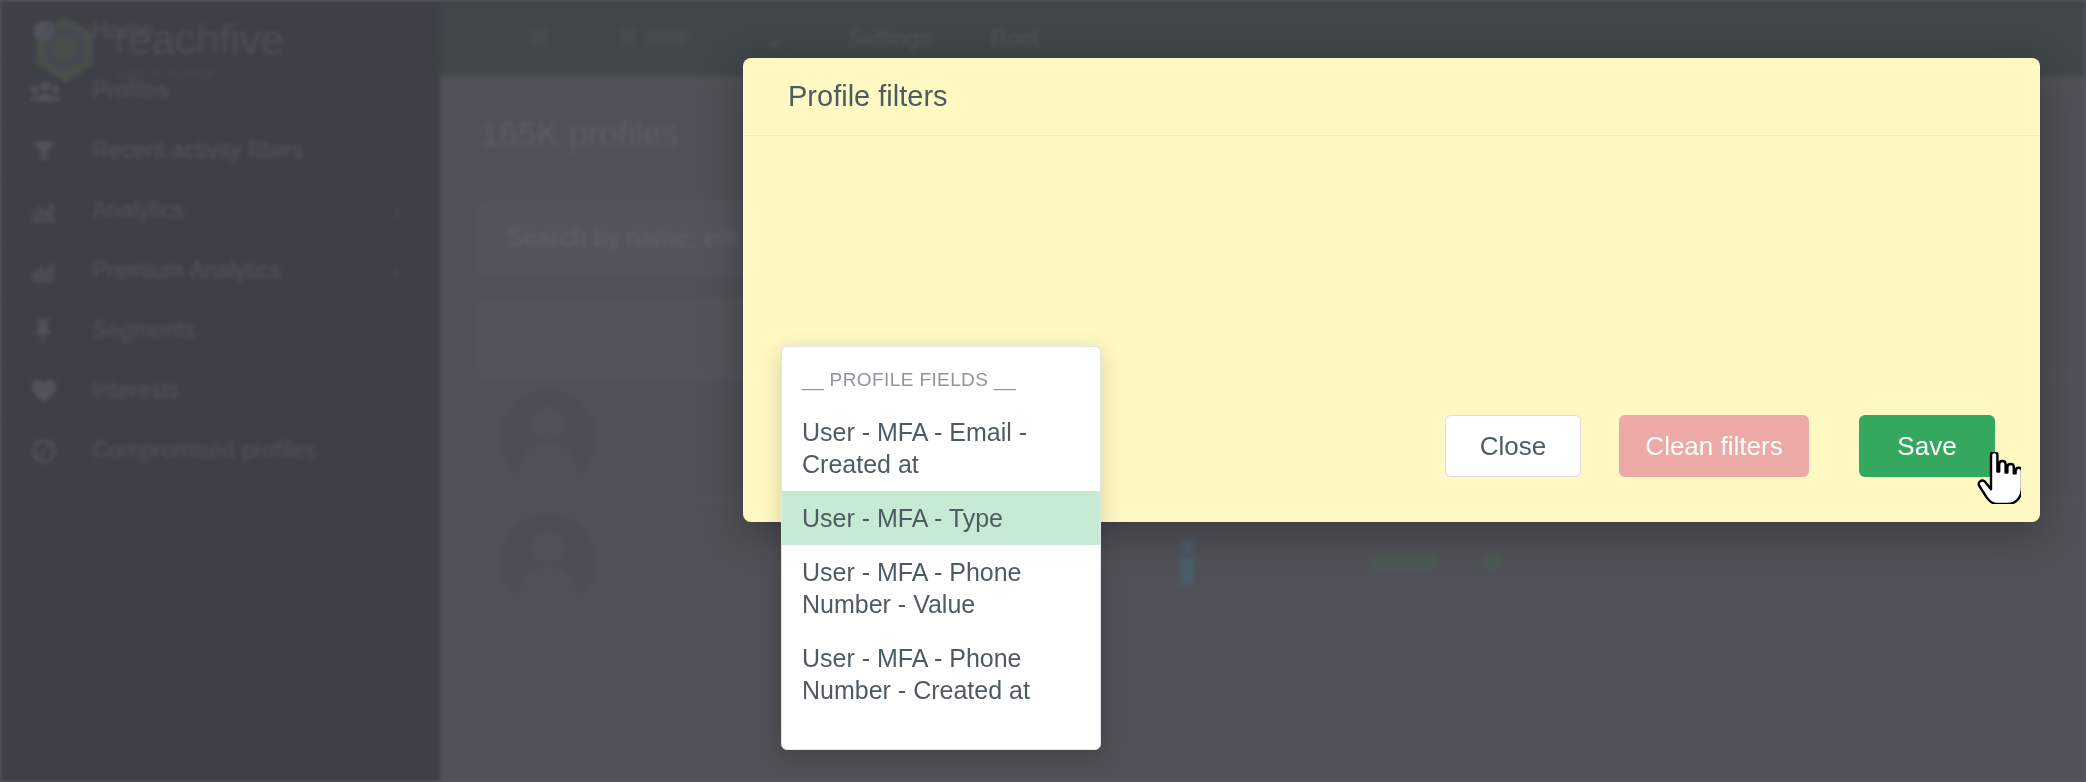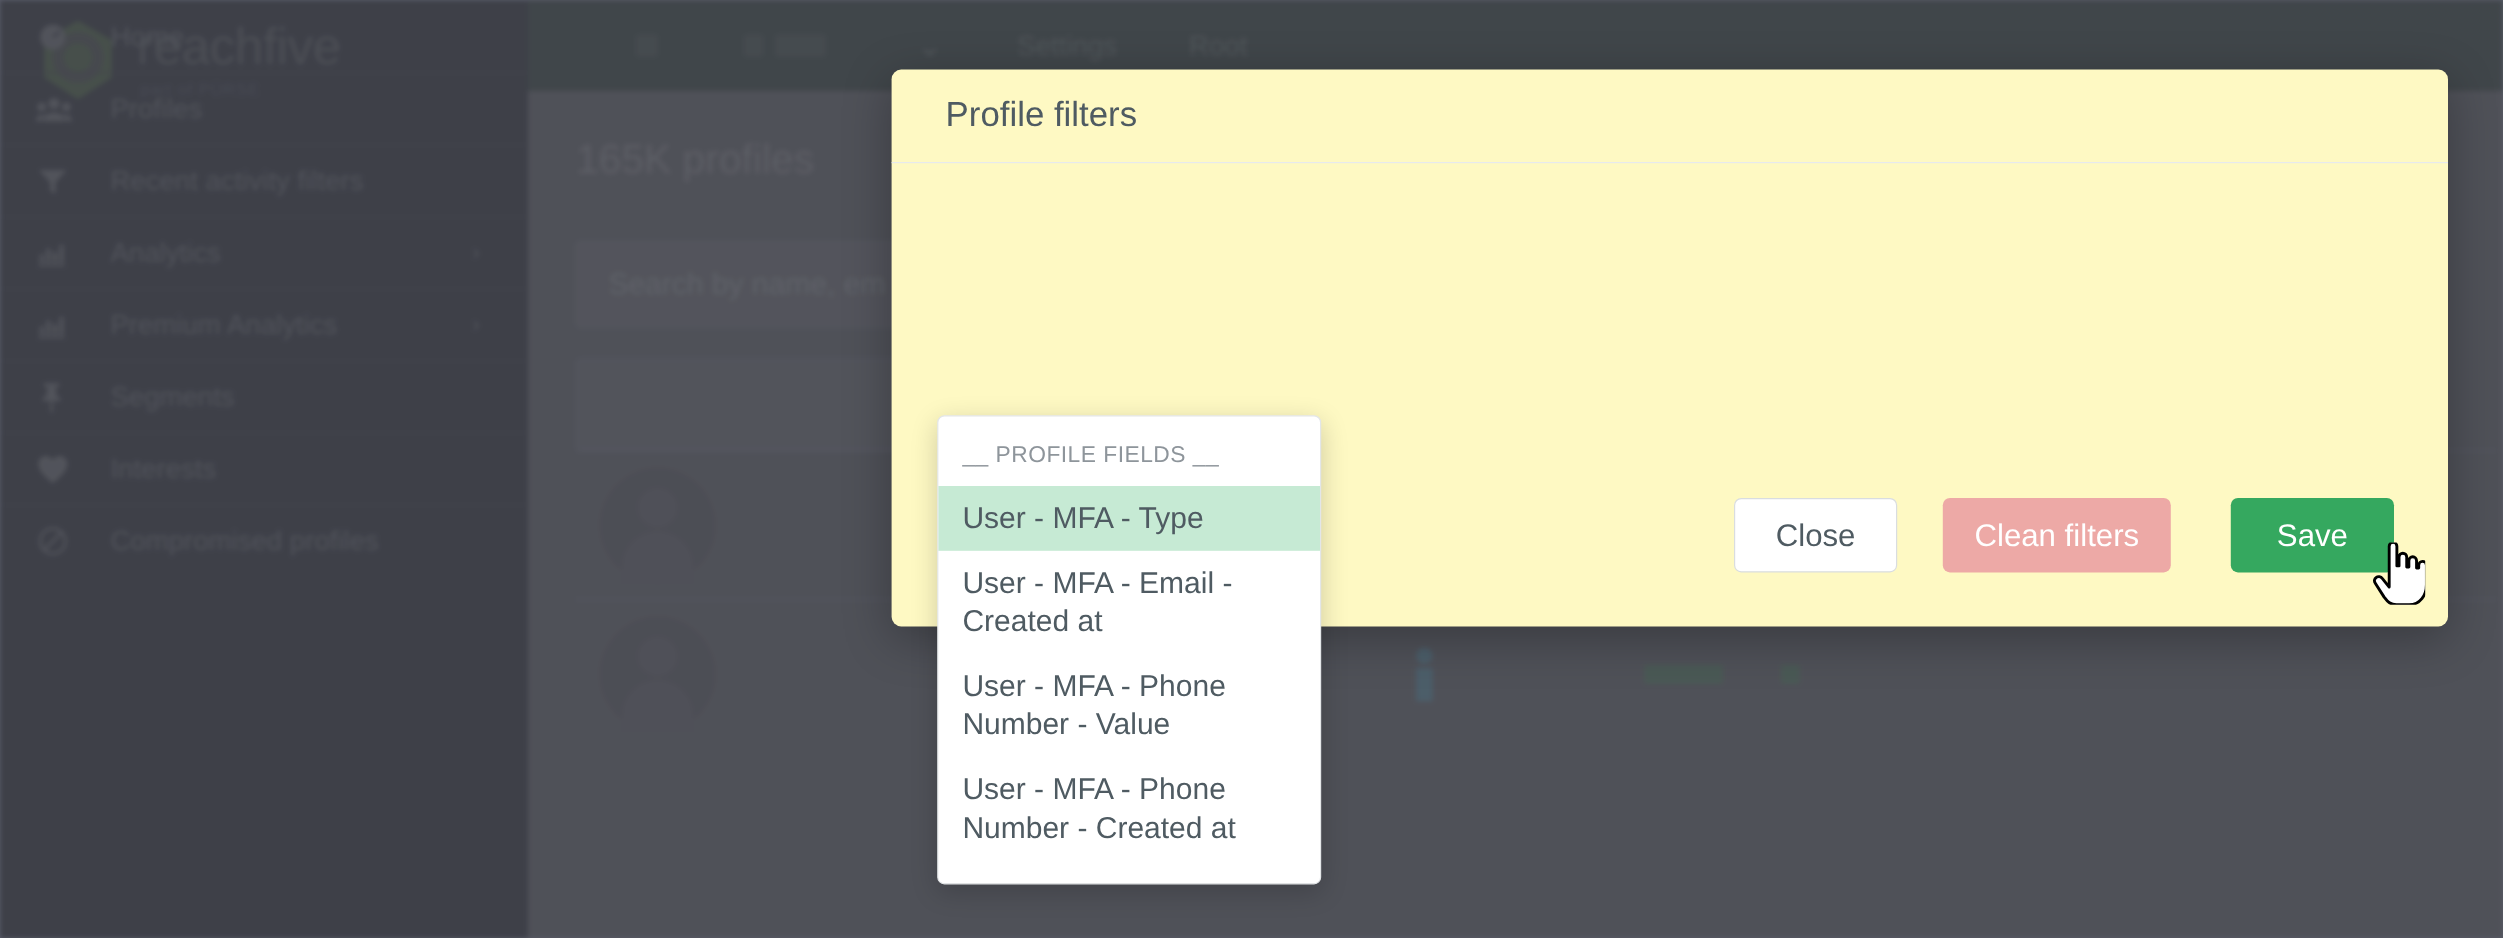--- a/index.html
+++ b/index.html
@@ -163,21 +163,21 @@
     color: #3c4a52;
   }
 
   .dropdown {
     position: absolute; left: 38px; top: 210px;
     width: 320px;
     background: #fff;
     border: 1px solid #e3e6e8;
     border-radius: 6px;
     box-shadow: 0 6px 22px rgba(0,0,0,.18);
-    padding: 8px 0 19px 0;
+    padding: 8px 0 32px 0;
     z-index: 30;
   }
   .dd-group {
     font-size: 19px; color: #8e959b; letter-spacing: .4px;
     padding: 14px 20px 14px 20px;
   }
   .dd-item {
     font-size: 25px; color: #4f5b62; line-height: 1.28;
     padding: 11px 20px 11px 20px;
   }
@@ -388,22 +388,22 @@
   <div class="modal">
     <div class="modal-header">
       <div class="modal-title">Profile filters</div>
     </div>
 
     <div class="modal-body">
 
 
       <div class="dropdown">
         <div class="dd-group">__ PROFILE FIELDS __</div>
+        <div class="dd-item">User - MFA - Email - Created at</div>
         <div class="dd-item active">User - MFA - Type</div>
-        <div class="dd-item">User - MFA - Email - Created at</div>
         <div class="dd-item">User - MFA - Phone Number - Value</div>
         <div class="dd-item">User - MFA - Phone Number - Created at</div>
       </div>
 
       <div class="modal-actions">
         <button class="btn btn-close">Close</button>
         <button class="btn btn-clean">Clean filters</button>
         <button class="btn btn-save">Save</button>
       </div>
     </div>

